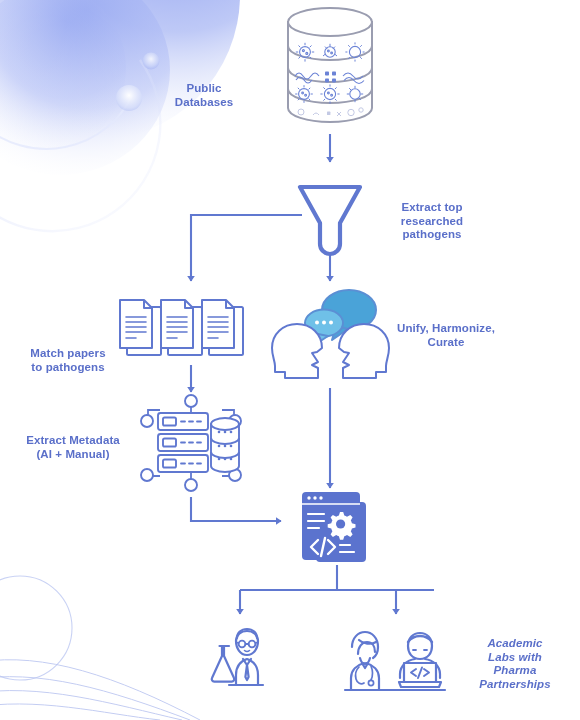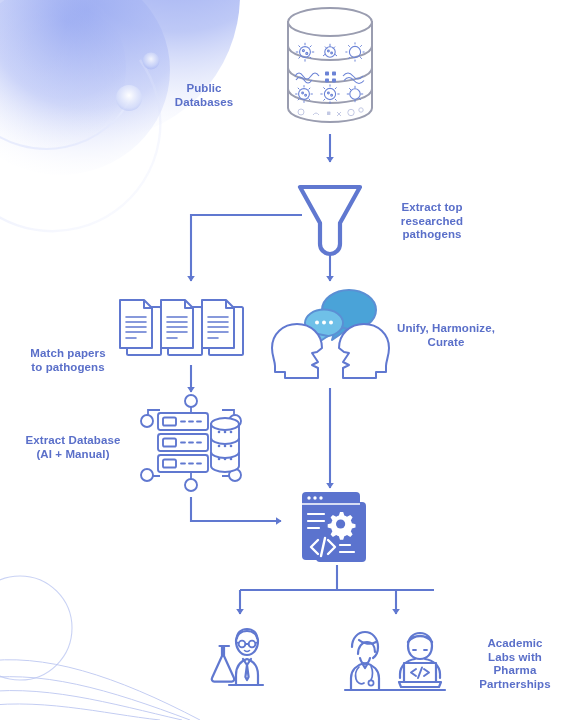--- a/index.html
+++ b/index.html
@@ -387,23 +387,23 @@
   <div class="lbl" style="left:386px;top:201px;width:92px;">Extract top
 researched
 pathogens</div>
 
   <div class="lbl" style="left:18px;top:315px;width:100px;margin-top:32px;">Match papers
 to pathogens</div>
 
   <div class="lbl" style="left:386px;top:322px;width:120px;">Unify, Harmonize,
 Curate</div>
 
-  <div class="lbl" style="left:10px;top:434px;width:126px;">Extract Database
+  <div class="lbl" style="left:10px;top:434px;width:126px;">Extract Metadata
 (AI + Manual)</div>
 
 
 
-  <div class="lbl" style="left:456px;top:637px;width:118px;">Academic
+  <div class="lbl" style="left:456px;top:637px;width:118px;font-style:italic;">Academic
 Labs with
 Pharma
 Partnerships</div>
 
 </div>
 
 </body></html>

